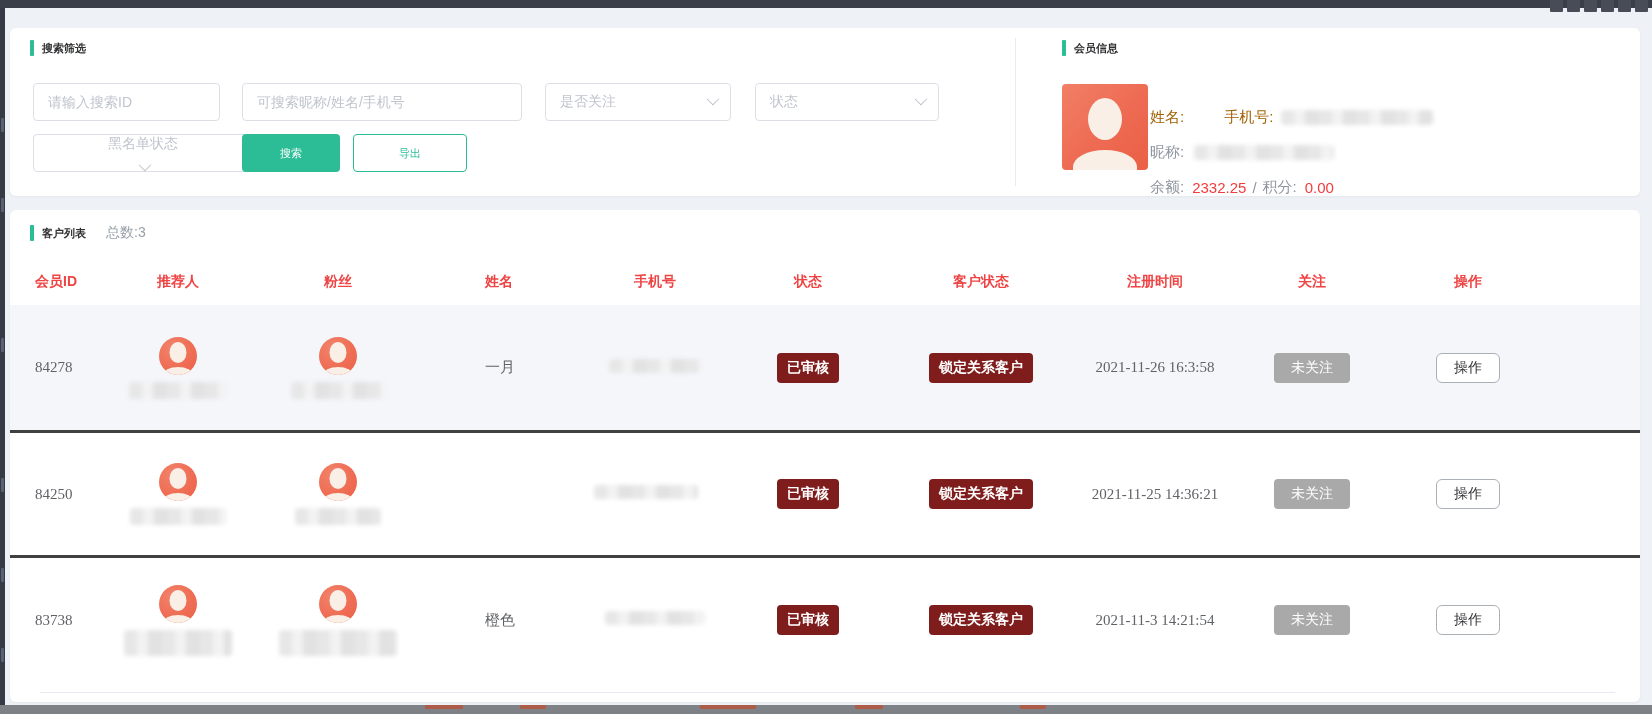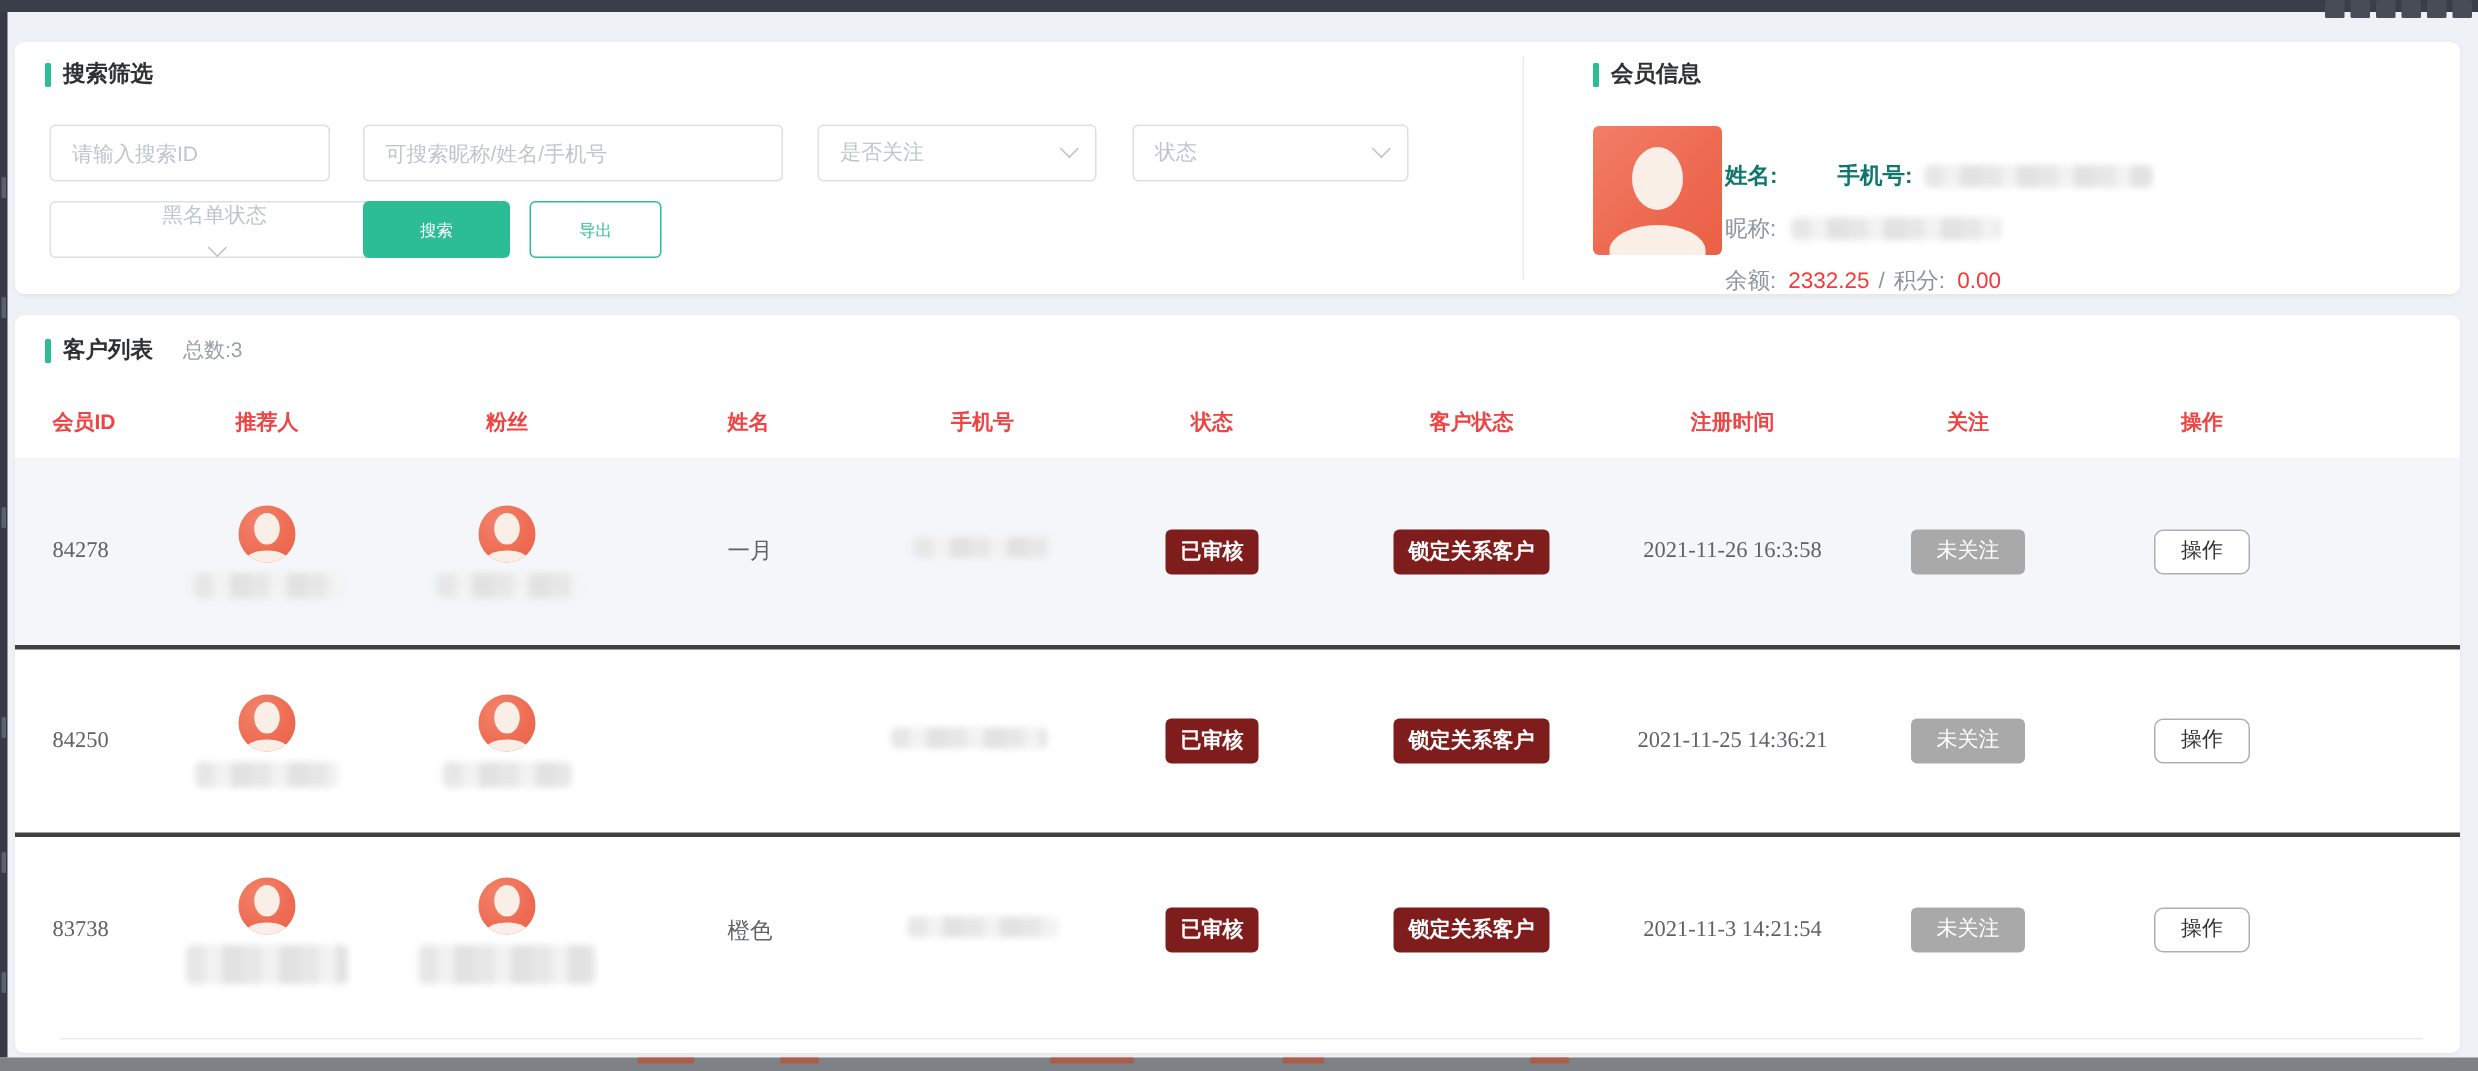--- a/index.html
+++ b/index.html
@@ -17,21 +17,21 @@
   .bottombar i { position:absolute; top:0; height:4px; background:#b5563f; border-radius:1px; opacity:.85; }
 
   .page { position:absolute; left:5px; top:8px; width:1647px; height:697px; background:#eef1f6; }
 
   .card { position:absolute; background:#fff; border-radius:6px; box-shadow:0 1px 3px rgba(0,0,0,.05); }
   .card-top   { left:5px; top:20px;  width:1630px; height:168px; }
   .card-table { left:5px; top:202px; width:1630px; height:492px; }
 
   .section-title { position:absolute; display:flex; align-items:center; gap:8px; }
   .section-title .accent { width:4px; height:16px; background:#2cbd96; border-radius:1px; }
-  .section-title h3 { font-size:15px; font-weight:bold; color:#303133; }
+  .section-title h3 { font-size:11px; font-weight:bold; color:#303133; }
   .section-title .muted { font-size:14px; color:#98a0a8; margin-left:12px; }
 
   
   .txt-input { position:absolute; height:38px; border:1px solid #dcdfe6; border-radius:4px;
                padding:0 14px; font-size:14px; color:#606266; background:#fff; outline:none;
                font-family:"Liberation Sans", sans-serif; }
   .txt-input::placeholder { color:#c0c4cc; }
   .select { position:absolute; height:38px; border:1px solid #dcdfe6; border-radius:4px;
             background:#fff; display:flex; align-items:center; justify-content:space-between;
             padding:0 14px; cursor:pointer; }
@@ -47,21 +47,21 @@
   .v-divider { position:absolute; left:1005px; top:10px; width:1px; height:148px; background:#e9ecf2; }
 
   
   .big-avatar { position:absolute; left:1052px; top:56px; width:86px; height:86px; border-radius:4px;
                 background:linear-gradient(135deg,#f17f66 0%,#ee6a52 55%,#e96045 100%); overflow:hidden; }
   .big-avatar .head { position:absolute; left:50%; top:14px; transform:translateX(-50%);
                       width:34px; height:42px; border-radius:50%; background:#f9efe7; }
   .big-avatar .body { position:absolute; left:50%; bottom:-14px; transform:translateX(-50%);
                       width:64px; height:34px; border-radius:50% 50% 0 0; background:#f9efe7; }
   .mi-line { position:absolute; left:1140px; display:flex; align-items:center; font-size:15px; }
-  .mi-strong { color:#0f766e; font-weight:bold; }
+  .mi-strong { color:#a16207; font-weight:normal; }
   .mi-label { color:#8f959e; }
   .mi-red { color:#f23c3c; }
 
   
   .redact { background:repeating-linear-gradient(90deg,#e7e7e7 0 13px,#f2f2f2 13px 24px,#e2e2e2 24px 38px);
             border-radius:4px; filter:blur(2px); }
 
   
   .grid { display:grid; grid-template-columns:85px 116px 204px 135px 160px 146px 200px 148px 166px 146px;
           align-items:center; padding-left:25px; }
@@ -137,21 +137,21 @@
         <div class="select" style="left:745px;top:55px;width:184px;">
           <span class="ph">状态</span>
           <span class="chev"></span>
         </div>
         <div class="select" style="left:23px;top:106px;width:220px;flex-direction:column;">
           <span class="ph">黑名单状态</span>
           <span class="chev"></span>
         </div>
 
         <button class="btn btn-primary" style="left:232px;top:106px;width:98px;">搜索</button>
-        <button class="btn btn-outline" style="left:343px;top:106px;width:88px;">导出</button>
+        <button class="btn btn-outline" style="left:343px;top:106px;width:114px;">导出</button>
       </div>
 
       <div class="v-divider"></div>
 
       <div>
         <div class="section-title" style="left:1052px;top:12px;">
           <span class="accent"></span>
           <h3>会员信息</h3>
         </div>
 

